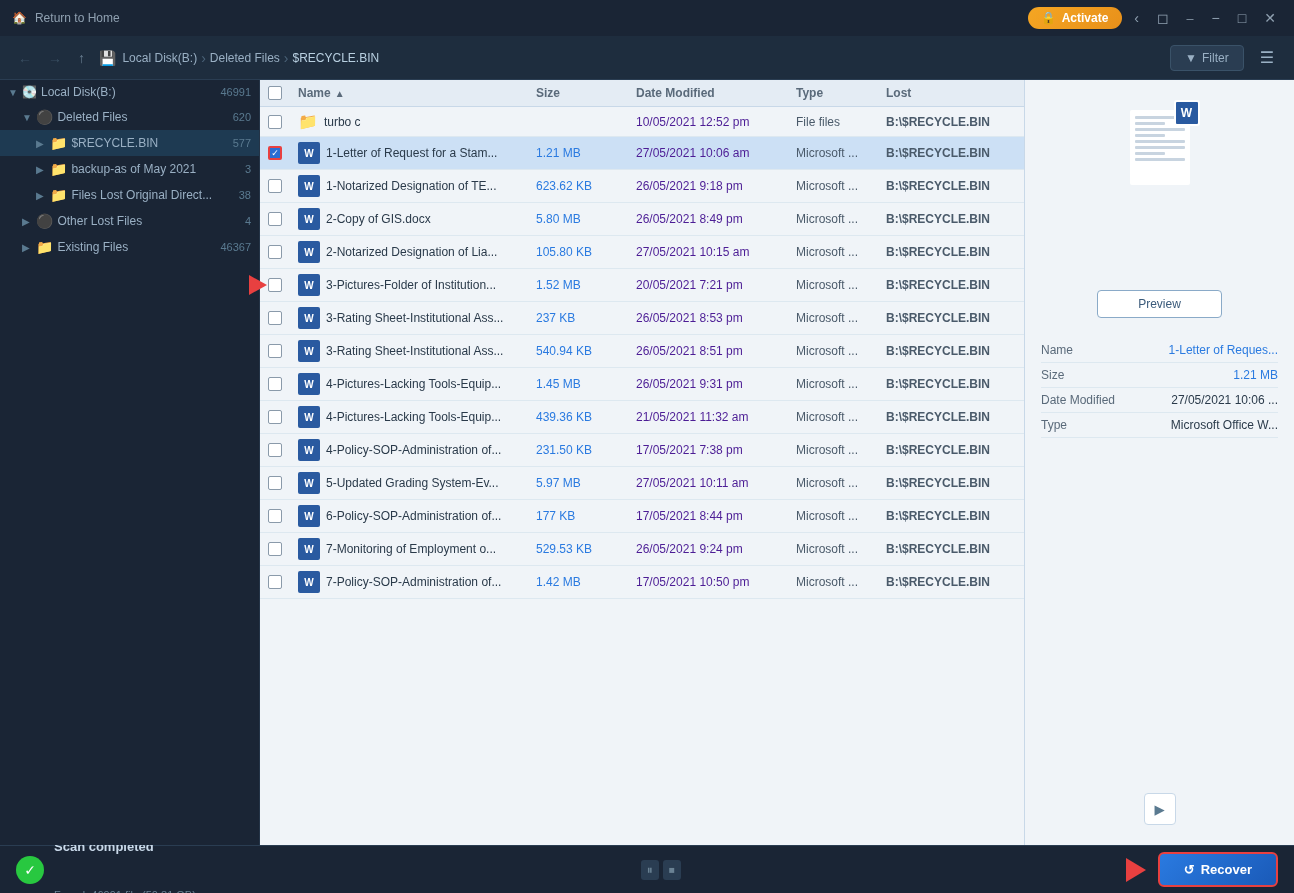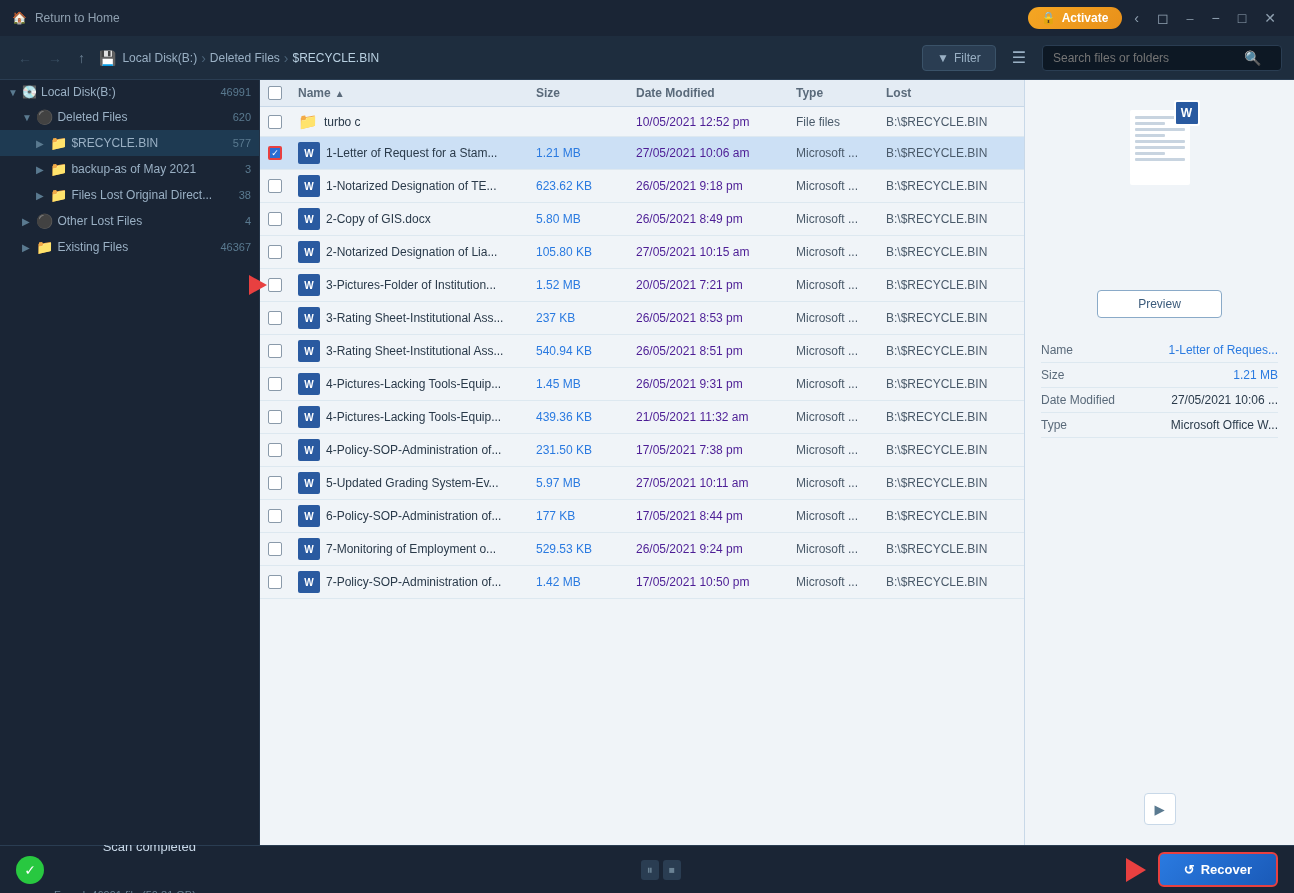--- a/index.html
+++ b/index.html
@@ -100,21 +100,21 @@
       display: flex; align-items: center; padding: 5px 8px; border-bottom: 1px solid #dde8f0;
       font-size: 12px; color: #2a3a4a; cursor: pointer;
     }
     .file-row.selected { background: #cce0f5; }
     .file-row .col-check { width: 30px; display: flex; align-items: center; }
     .file-row .col-name { flex: 1; display: flex; align-items: center; gap: 6px; overflow: hidden; }
     .file-row .col-name span { overflow: hidden; text-overflow: ellipsis; white-space: nowrap; }
     .file-row .col-size { width: 100px; color: #2a7ae0; }
     .file-row .col-date { width: 160px; color: #4c1d95; }
     .file-row .col-type { width: 90px; color: #4a5a6a; }
-    .file-row .col-path { flex: 0 0 130px; color: #4a5a6a; overflow: hidden; text-overflow: ellipsis; white-space: nowrap; }
+    .file-row .col-path { flex: 0 0 130px; color: #4a5a6a; overflow: hidden; text-overflow: ellipsis; white-space: nowrap; font-weight: bold; }
     .word-icon {
       width: 22px; height: 22px; background: #2a5aa0; border-radius: 2px;
       display: flex; align-items: center; justify-content: center; color: white; font-weight: bold; font-size: 10px;
       flex-shrink: 0;
     }
     .cb { width: 14px; height: 14px; border: 1px solid #8a9aaa; border-radius: 2px; background: white; cursor: pointer; display: flex; align-items: center; justify-content: center; }
     .cb.checked { background: #2a6dd4; border-color: #2a6dd4; }
     .cb.checked::after { content: '✓'; color: white; font-size: 9px; }
     .cb-selected { border: 2px solid #e84040 !important; }
 
@@ -154,21 +154,21 @@
     }
 
     
     .bottom-bar {
       height: 48px; background: #1a2535; border-top: 1px solid #2a3d52;
       display: flex; align-items: center; padding: 0 16px; gap: 12px; justify-content: space-between;
     }
     .scan-status { display: flex; align-items: center; gap: 10px; }
     .scan-check { width: 28px; height: 28px; background: #28c840; border-radius: 50%; display: flex; align-items: center; justify-content: center; color: white; font-size: 14px; }
     .scan-text { display: flex; flex-direction: column; }
-    .scan-title { color: #c8d8e8; font-size: 13px; font-weight: 400; text-align: right; }
+    .scan-title { color: #c8d8e8; font-size: 13px; font-weight: 700; }
     .scan-found { color: #6a8294; font-size: 11px; margin-top: 35px; }
     .bottom-right { display: flex; align-items: center; gap: 12px; }
     .pause-btns { display: flex; gap: 4px; }
     .pause-btn { background: #2a3d52; border: none; color: #6a8294; border-radius: 3px; padding: 3px 6px; cursor: pointer; font-size: 12px; }
     .recover-btn {
       background: linear-gradient(135deg, #2a7ae0, #1a5ab8);
       border: 2px solid #e84040; color: white; border-radius: 6px;
       padding: 8px 24px; font-size: 13px; font-weight: 600; cursor: pointer;
       display: flex; align-items: center; gap: 6px;
     }
@@ -225,24 +225,20 @@
     <span class="sep"> › </span>
     <span style="cursor:pointer;">Deleted Files</span>
     <span class="sep"> › </span>
     <span class="crumb-active">$RECYCLE.BIN</span>
   </div>
   <button class="filter-btn">
     <span>▼</span>
     <span>Filter</span>
   </button>
   <button class="menu-btn">☰</button>
-  <div class="search-box">
-    <input type="text" placeholder="Search files or folders" style="">
-    <span class="search-icon">🔍</span>
-  </div>
 </div>
 
 <div class="main" style="position:relative;">
 
   <div class="red-arrow-overlay"></div>
 
   <div class="sidebar">
 
     <div class="tree-item depth-0">
       <span class="arrow">▼</span>

